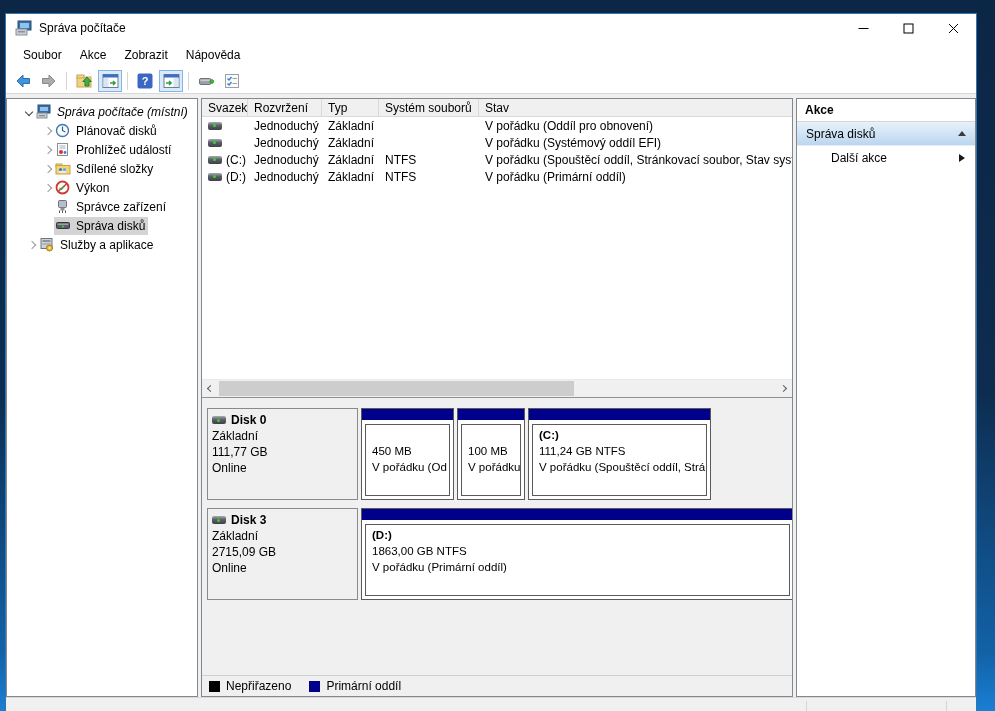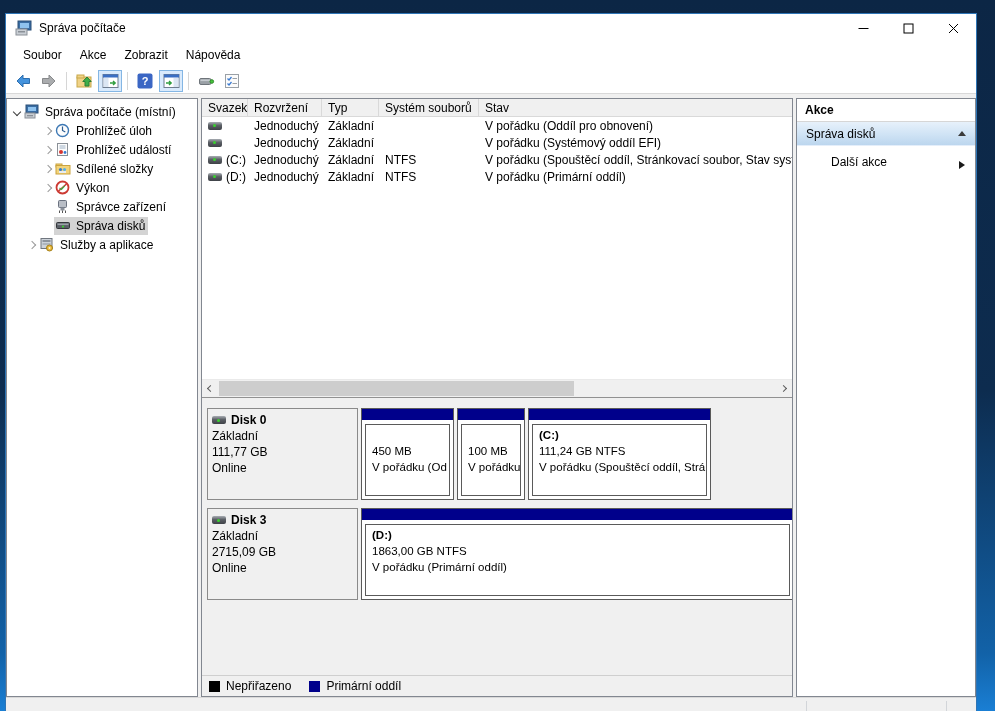--- a/index.html
+++ b/index.html
@@ -27,21 +27,21 @@
              border-bottom:1px solid #d9d9d9; flex:0 0 auto; }
   .tbtn { width:24px; height:22px; display:flex; align-items:center; justify-content:center; margin:0 1px; }
   .tbtn.toggled { background:#d9eafc; border:1px solid #84b6e4; }
   .tsep { width:1px; height:18px; background:#d6d6d6; margin:0 4px; }
   
   .content { flex:1; background:#f0f0f0; display:flex; gap:3px; padding-top:4px; min-height:0; }
   .panel { border:1px solid #828790; background:#fff; }
   
   .tree { width:192px; flex:0 0 auto; padding-top:3px; overflow:hidden; }
   .trow { height:19px; display:flex; align-items:center; white-space:nowrap; }
-  .lvl0 { padding-left:4px; } .lvl1 { padding-left:19px; } .lvl2 { padding-left:35px; }
+  .lvl0 { padding-left:16px;font-style:italic; } .lvl1 { padding-left:19px; } .lvl2 { padding-left:35px; }
   .chev { width:12px; height:12px; position:relative; flex:0 0 12px; }
   .chev::after { content:""; position:absolute; left:3px; top:3px; width:5px; height:5px; }
   .chev.right::after { border-right:1.4px solid #9a9a9a; border-bottom:1.4px solid #9a9a9a; transform:rotate(-45deg); }
   .chev.down::after  { border-right:1.4px solid #3c3c3c; border-bottom:1.4px solid #3c3c3c; transform:rotate(45deg); }
   .chev.none::after { display:none; }
   .selwrap { display:flex; align-items:center; height:18px; padding:0 3px 0 1px; }
   .selwrap.sel { background:#d4d4d4; }
   .ticon { width:17px; height:16px; margin-right:4px; flex:0 0 17px; display:flex; align-items:center; }
   
   .middle { flex:1; display:flex; flex-direction:column; background:#f0f0f0; min-width:0; overflow:hidden; }
@@ -79,21 +79,21 @@
             display:flex; align-items:center; padding-left:7px; gap:6px; }
   .swatch { width:11px; height:11px; flex:0 0 11px; }
   .legend-label { margin-right:12px; }
   
   .actions { width:180px; flex:0 0 auto; display:flex; flex-direction:column; overflow:hidden; }
   .actions-header { height:23px; font-weight:bold; padding:4px 0 0 8px; border-bottom:1px solid #d6d6d6; }
   .actions-group { height:24px; background:linear-gradient(180deg,#e7f1fb 0%,#cfe3f5 55%,#bcd6ee 100%);
                    display:flex; align-items:center; padding:0 9px; border-bottom:1px solid #e4eefa; }
   .actions-group-label { flex:1; }
   .tri-up { width:0; height:0; border-left:4px solid transparent; border-right:4px solid transparent; border-bottom:5px solid #3a3a3a; }
-  .actions-item { height:23px; display:flex; align-items:flex-end; padding:0 10px 0 34px; background:#fff; }
+  .actions-item { height:23px; display:flex; align-items:center; padding:0 10px 0 34px; background:#fff; }
   .actions-item-label { flex:1; }
   .tri-right { width:0; height:0; border-top:4px solid transparent; border-bottom:4px solid transparent; border-left:6px solid #1a1a1a; }
   
   .statusbar { height:20px; background:#f0f0f0; border-top:1px solid #d9d9d9; position:relative; flex:0 0 auto; }
   .status-sep { position:absolute; top:3px; width:1px; height:14px; background:#d2d5d9; }
   svg { display:block; }
 </style>
 </head>
 <body>
 
@@ -213,21 +213,21 @@
       </div>
       <div class="trow lvl2">
         <span class="chev right"></span>
         <span class="selwrap">
             <span class="ticon">
           <svg width="15" height="15" viewBox="0 0 15 15">
                 <circle cx="7.5" cy="7.5" r="6" fill="#fdfdfd" stroke="#3d78b4" stroke-width="1.4"></circle>
                 <path d="M7.5 3.5 V7.5 L10.3 9" stroke="#2d5e93" stroke-width="1.2" fill="none"></path>
               </svg>
         </span>
-            <span>Prohlížeč úloh</span>
+            <span>Plánovač disků</span>
           </span>
       </div>
       <div class="trow lvl2">
         <span class="chev right"></span>
         <span class="selwrap">
             <span class="ticon">
           <svg width="15" height="15" viewBox="0 0 15 15">
                 <rect x="2.5" y="1.5" width="10" height="12" fill="#fdfdfd" stroke="#8a9097"></rect>
                 <line x1="4.5" y1="4" x2="10.5" y2="4" stroke="#9fb2c6"></line>
                 <line x1="4.5" y1="6" x2="10.5" y2="6" stroke="#9fb2c6"></line>

